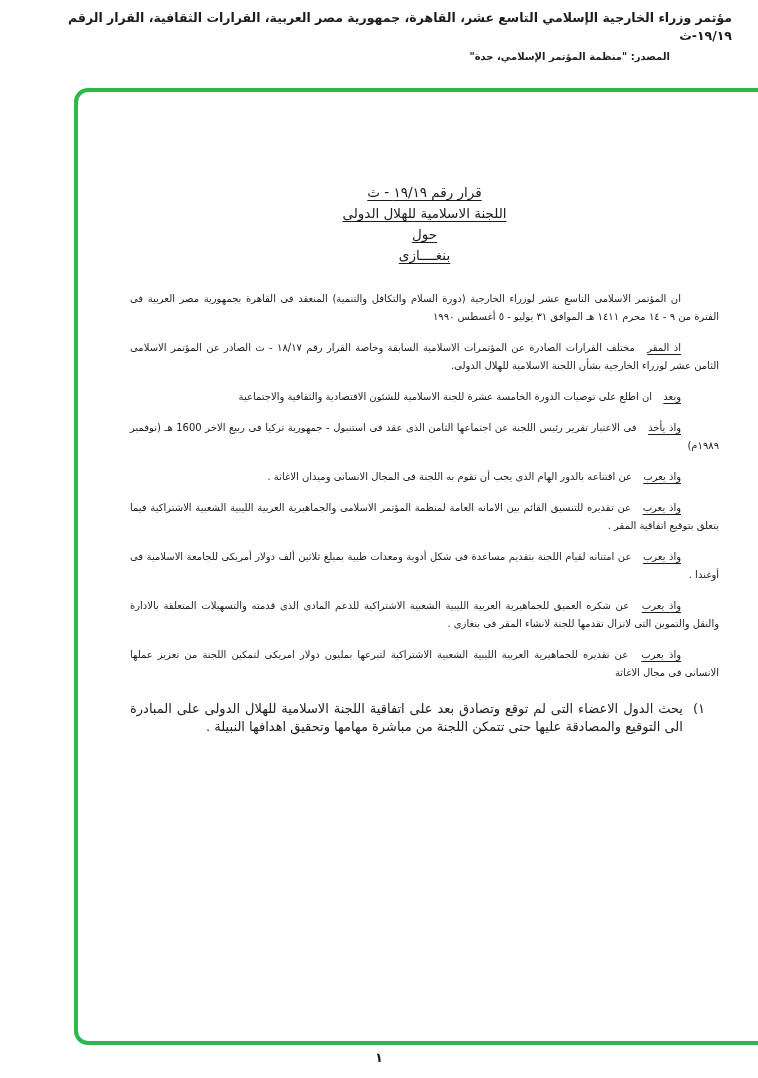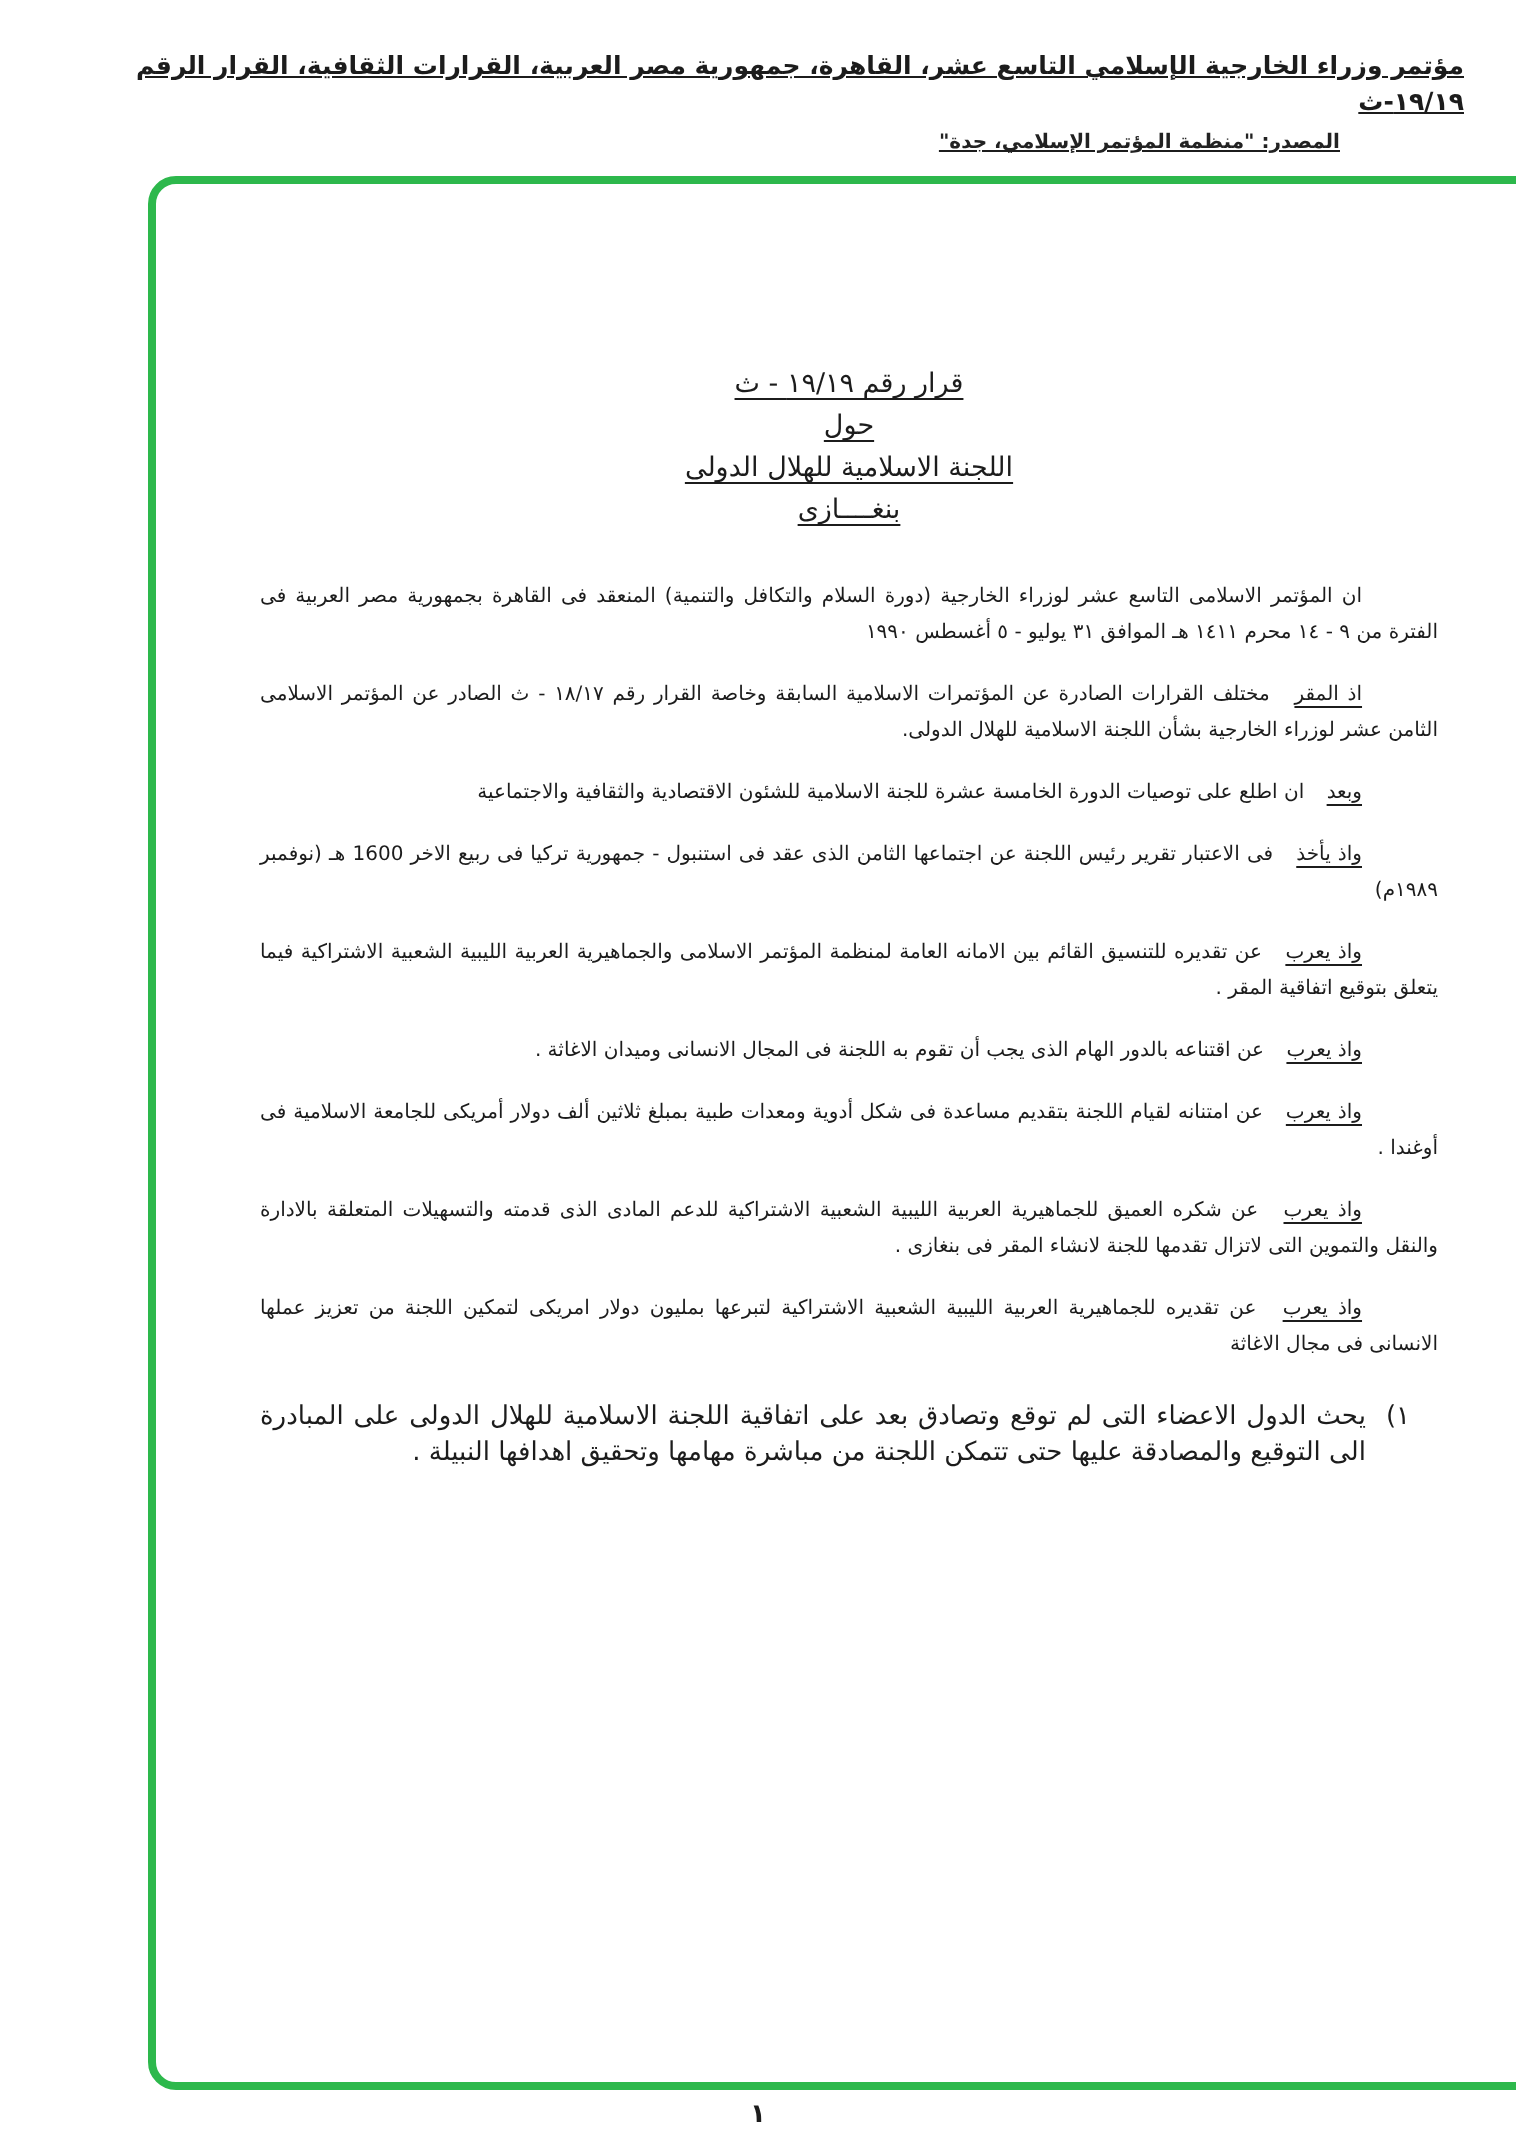--- a/index.html
+++ b/index.html
@@ -6,21 +6,21 @@
   .page {
     position: relative;
     width: 758px;
     height: 1078px;
     background: #ffffff;
     overflow: hidden;
     font-family: "DejaVu Sans", sans-serif;
     color: #1c1c1c;
     direction: rtl;
   }
-  .header { padding: 24px 26px 0 26px; text-decoration: underline; }
+  .header { padding: 9px 26px 0 26px; }
   .header-line1 {
     font-size: 12.5px;
     font-weight: bold;
     text-align: right;
     line-height: 18px;
     letter-spacing: 0.2px;
   }
   .header-line2 {
     font-size: 10px;
     font-weight: bold;
@@ -102,22 +102,22 @@
   <div class="header">
     <div class="header-line1">مؤتمر وزراء الخارجية الإسلامي التاسع عشر، القاهرة، جمهورية مصر العربية، القرارات الثقافية، القرار الرقم ١٩/١٩-ث</div>
     <div class="header-line2">المصدر: "منظمة المؤتمر الإسلامي، جدة"</div>
   </div>
 
   <div class="frame">
     <div class="scan">
 
       <div class="title-block">
         <div class="title-line">قرار رقم ١٩/١٩ - ث</div>
+        <div class="title-line">اللجنة الاسلامية للهلال الدولى</div>
         <div class="title-line">حول</div>
-        <div class="title-line">اللجنة الاسلامية للهلال الدولى</div>
         <div class="title-line">بنغــــازى</div>
       </div>
 
       <p class="para">
         
         <span class="rest">ان المؤتمر الاسلامى التاسع عشر لوزراء الخارجية (دورة السلام والتكافل والتنمية) المنعقد فى القاهرة بجمهورية مصر العربية فى الفترة من ٩ - ١٤ محرم ١٤١١ هـ الموافق ٣١ يوليو - ٥ أغسطس ١٩٩٠</span>
       </p>
 
       <p class="para">
         <span class="lead">اذ المقر</span>
@@ -129,26 +129,26 @@
         <span class="rest">ان اطلع على توصيات الدورة الخامسة عشرة للجنة الاسلامية للشئون الاقتصادية والثقافية والاجتماعية</span>
       </p>
 
       <p class="para">
         <span class="lead">واذ يأخذ</span>
         <span class="rest">فى الاعتبار تقرير رئيس اللجنة عن اجتماعها الثامن الذى عقد فى استنبول - جمهورية تركيا فى ربيع الاخر 1600 هـ (نوفمبر ١٩٨٩م)</span>
       </p>
 
       <p class="para">
         <span class="lead">واذ يعرب</span>
-        <span class="rest">عن تقديره للتنسيق القائم بين الامانه العامة لمنظمة المؤتمر الاسلامى والجماهيرية العربية الليبية الشعبية الاشتراكية فيما يتعلق بتوقيع اتفاقية المقر .</span>
+        <span class="rest">عن اقتناعه بالدور الهام الذى يجب أن تقوم به اللجنة فى المجال الانسانى وميدان الاغاثة .</span>
       </p>
 
       <p class="para">
         <span class="lead">واذ يعرب</span>
-        <span class="rest">عن اقتناعه بالدور الهام الذى يجب أن تقوم به اللجنة فى المجال الانسانى وميدان الاغاثة .</span>
+        <span class="rest">عن تقديره للتنسيق القائم بين الامانه العامة لمنظمة المؤتمر الاسلامى والجماهيرية العربية الليبية الشعبية الاشتراكية فيما يتعلق بتوقيع اتفاقية المقر .</span>
       </p>
 
       <p class="para">
         <span class="lead">واذ يعرب</span>
         <span class="rest">عن امتنانه لقيام اللجنة بتقديم مساعدة فى شكل أدوية ومعدات طبية بمبلغ ثلاثين ألف دولار أمريكى للجامعة الاسلامية فى أوغندا .</span>
       </p>
 
       <p class="para">
         <span class="lead">واذ يعرب</span>
         <span class="rest">عن شكره العميق للجماهيرية العربية الليبية الشعبية الاشتراكية للدعم المادى الذى قدمته والتسهيلات المتعلقة بالادارة والنقل والتموين التى لاتزال تقدمها للجنة لانشاء المقر فى بنغازى .</span>

